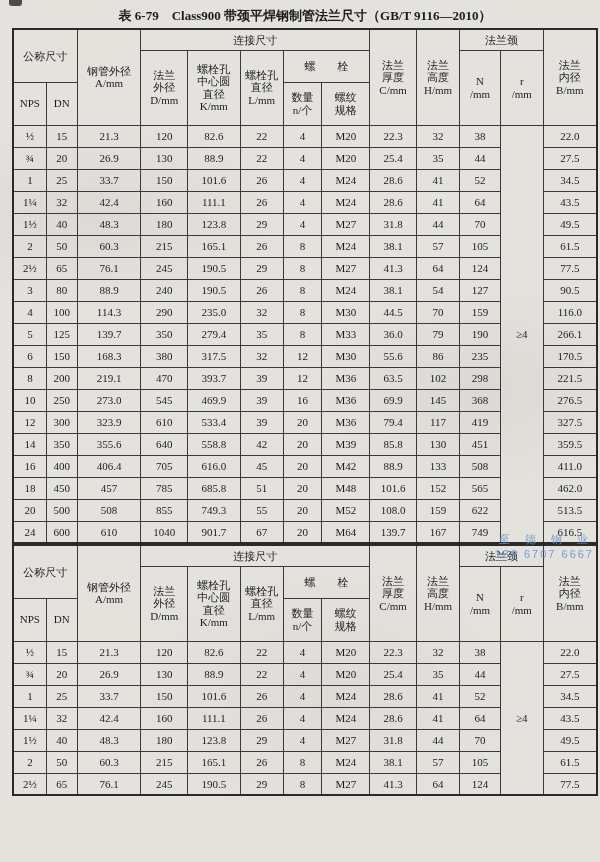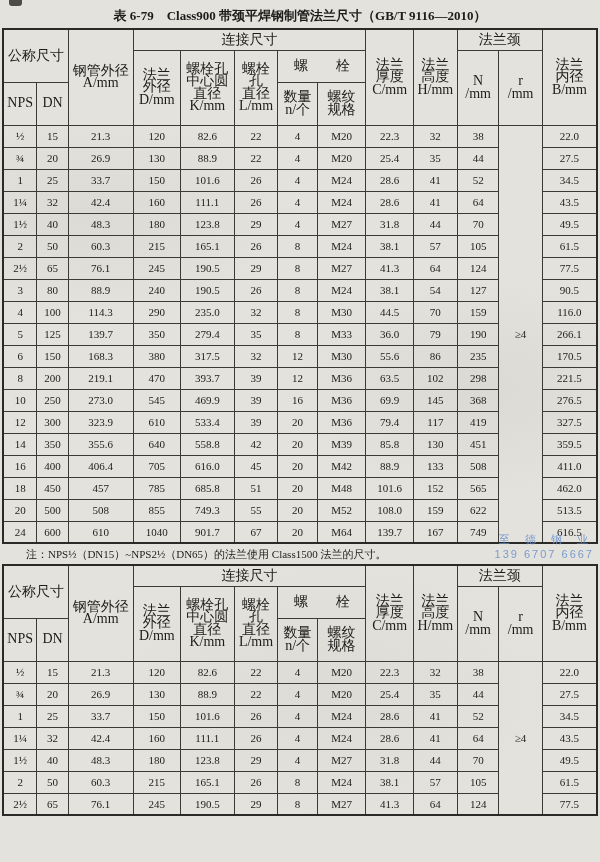--- a/index.html
+++ b/index.html
@@ -9,21 +9,21 @@
     background:
       radial-gradient(ellipse 300px 150px at 15% 25%, rgba(120,115,105,0.07), transparent 70%),
       radial-gradient(ellipse 260px 160px at 80% 45%, rgba(120,115,105,0.08), transparent 70%),
       radial-gradient(ellipse 320px 200px at 55% 80%, rgba(120,115,105,0.06), transparent 70%),
       #e4e2dd;
     font-family: "Liberation Serif", "DejaVu Serif", serif;
     color: #1d1c1a;
     overflow: hidden;
     position: relative;
   }
-  .doc { padding: 5px 2px 0 2px; }
+  .doc { padding: 5px 2px 0 12px; }
   .tbl-title {
     text-align: center;
     font-size: 13px;
     font-weight: 700;
     margin: 2px 0 3px 0;
     white-space: nowrap;
   }
   table {
     width: 100%;
     border-collapse: collapse;
@@ -35,21 +35,21 @@
     border: 1px solid #3b3a37;
     text-align: center;
     vertical-align: middle;
     padding: 0 1px;
     font-weight: normal;
     overflow: hidden;
   }
   thead th {
     white-space: pre-line;
     line-height: 12.5px;
-    font-size: 14px;
+    font-size: 11px;
   }
   thead tr.h1 th { height: 21px; }
   thead tr.h2 th { height: 32px; }
   thead tr.h3 th { height: 43px; }
   tbody td { height: 22px; white-space: nowrap; }
   td.rcell { font-size: 11px; }
   .note {
     font-size: 11px;
     margin: 3px 0 2px 24px;
     white-space: nowrap;
@@ -409,21 +409,20 @@
           <td>20</td>
           <td>M64</td>
           <td>139.7</td>
           <td>167</td>
           <td>749</td>
           <td>616.5</td>
         </tr>
       </tbody>
   </table>
 
-  <div class="note">注：NPS½（DN15）~NPS2½（DN65）的法兰使用 Class1500 法兰的尺寸。</div>
 
 
   <table>
     <colgroup>
       <col style="width:5.7%">
         <col style="width:5.3%">
         <col style="width:10.9%">
       <col style="width:8.0%">
         <col style="width:9.0%">
         <col style="width:7.4%">

